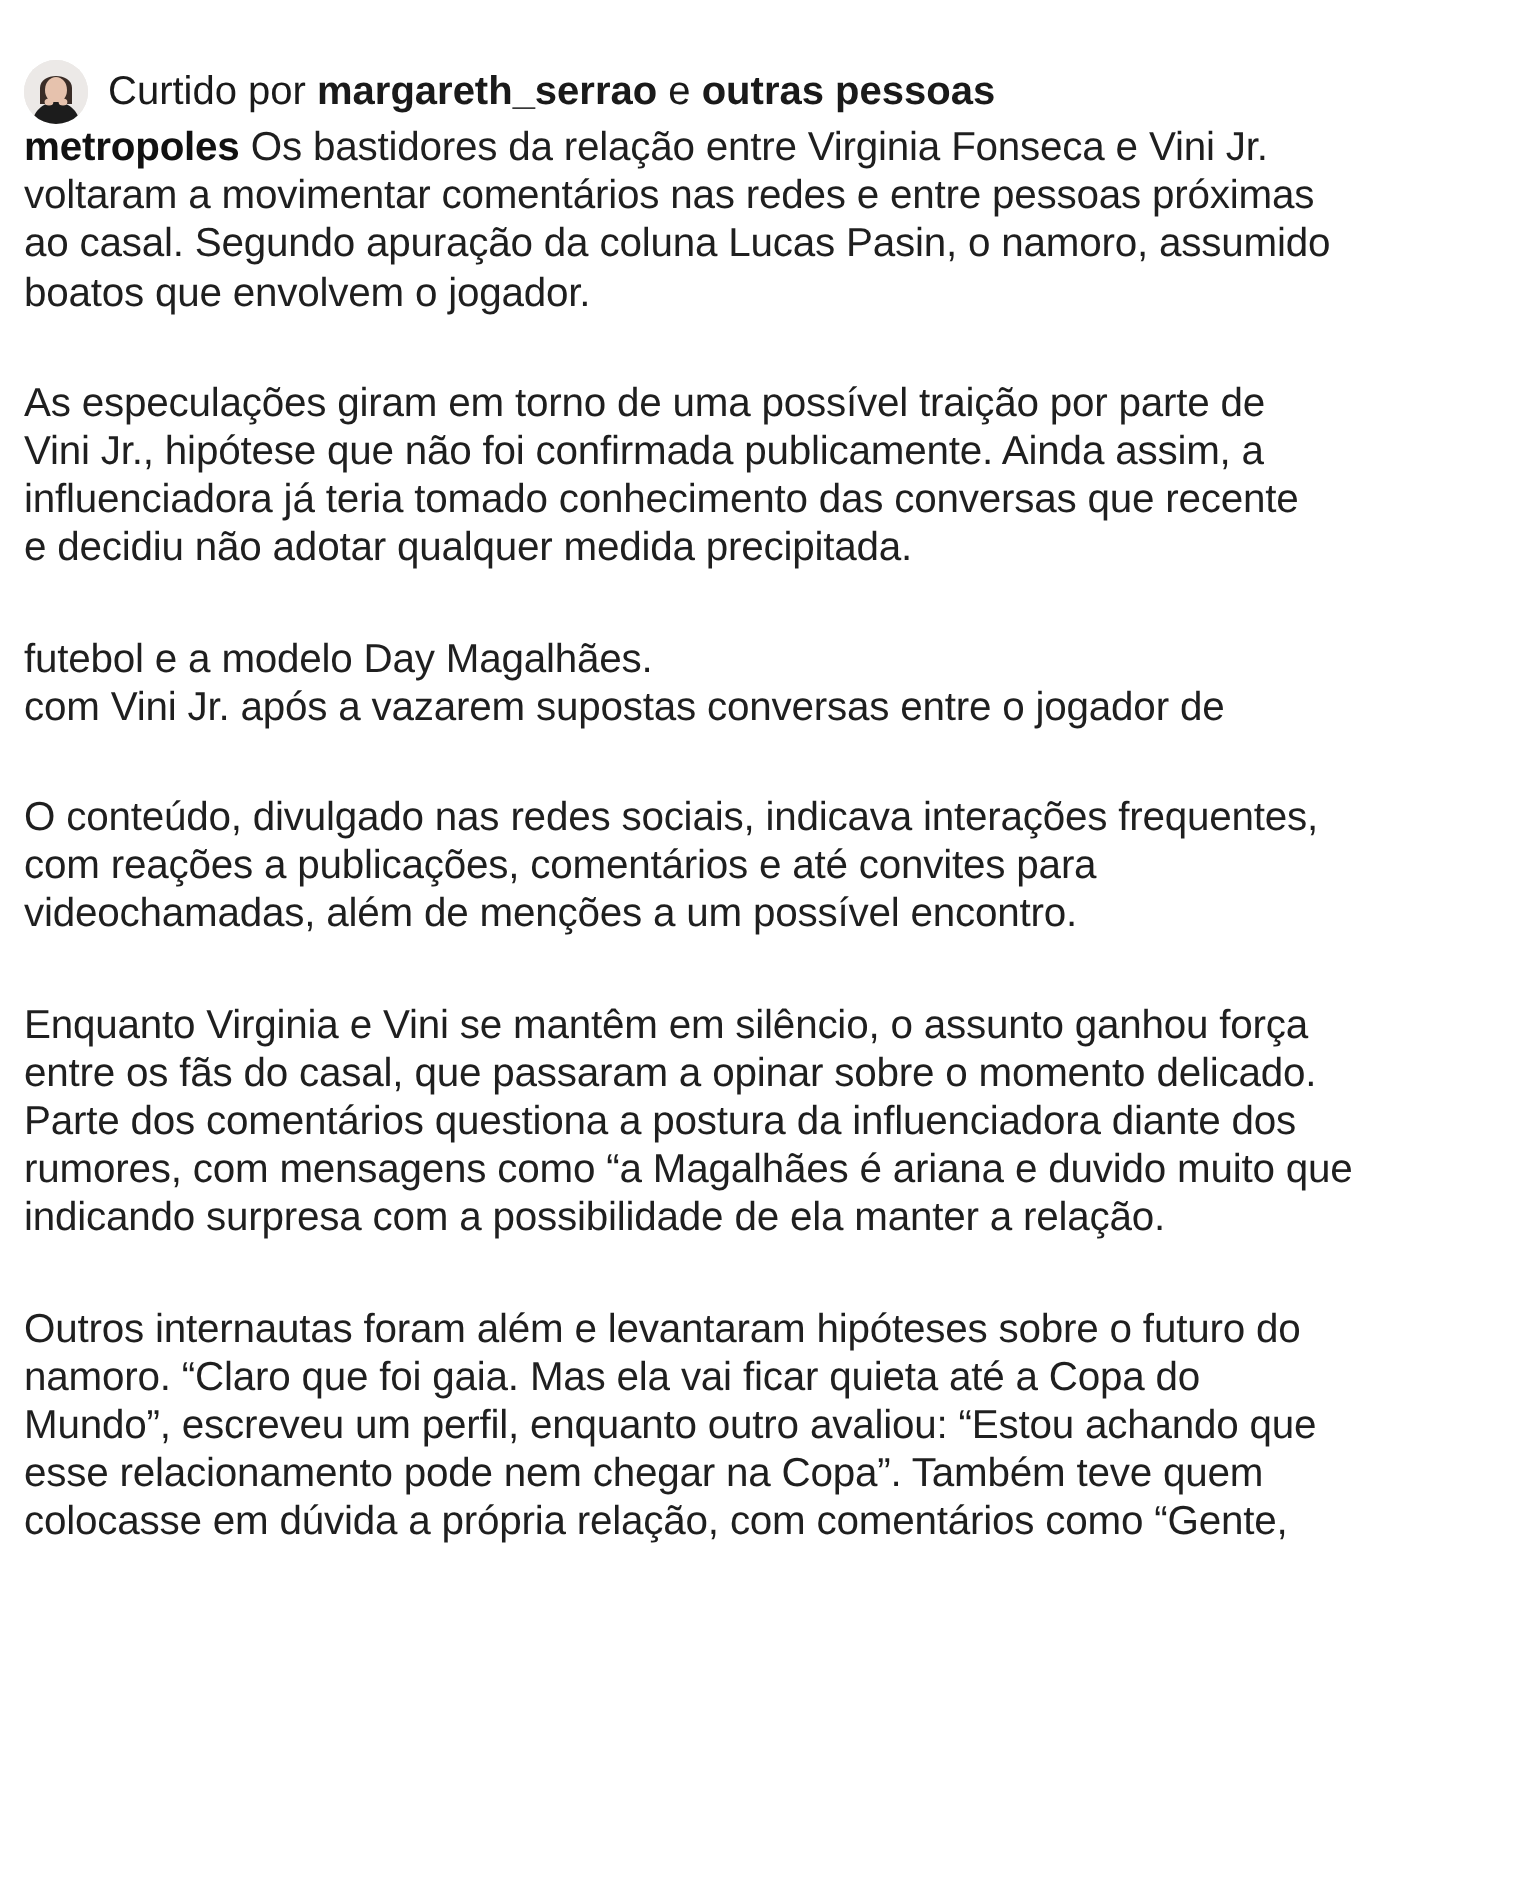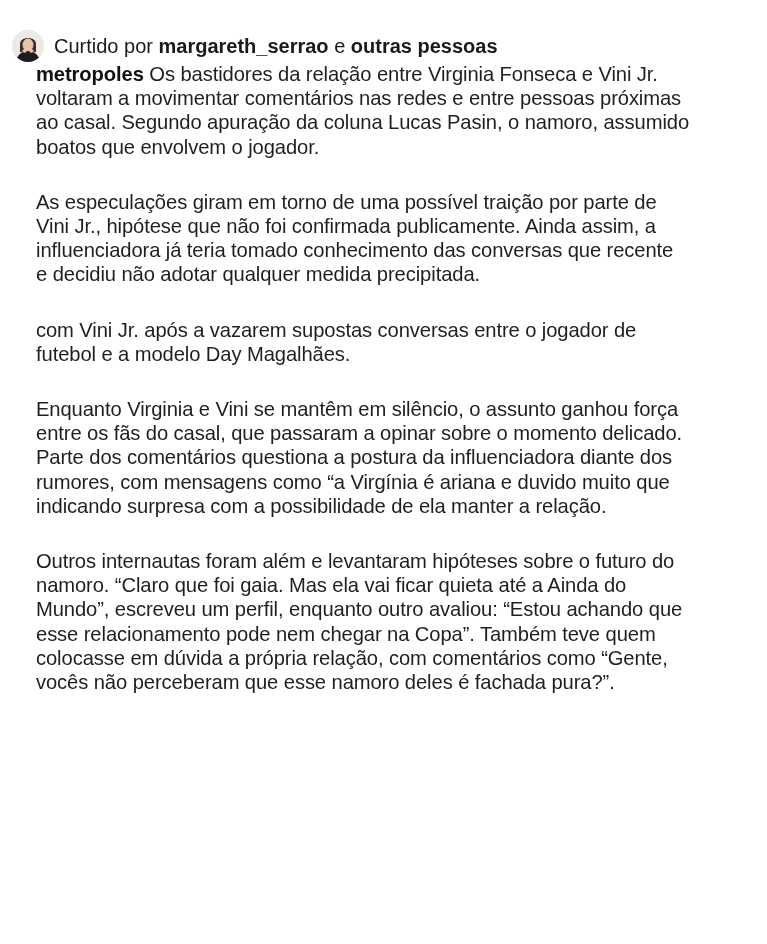--- a/index.html
+++ b/index.html
@@ -42,21 +42,20 @@
       line-height: 24px;
       color: #1a1a1a;
       white-space: nowrap;
     }
     .liked-text b { font-weight: 700; }
     .caption {
       position: absolute;
       top: 62px;
       left: 12px;
       right: 10px;
-      margin-left: 24px;
     }
     .para {
       font-size: 20.2px;
       line-height: 24.2px;
       margin: 0 0 31px 0;
       color: #1f1f1f;
       letter-spacing: -0.1px;
     }
     .para .line {
       display: block;
@@ -101,36 +100,40 @@
     </p>
 
     <p class="para">
       <span class="line">As especulações giram em torno de uma possível traição por parte de</span>
       <span class="line">Vini Jr., hipótese que não foi confirmada publicamente. Ainda assim, a</span>
       <span class="line">influenciadora já teria tomado conhecimento das conversas que recente</span>
       <span class="line">e decidiu não adotar qualquer medida precipitada.</span>
     </p>
 
     <p class="para">
+      <span class="line">futebol e a modelo Day Magalhães.</span>
       <span class="line">com Vini Jr. após a vazarem supostas conversas entre o jogador de</span>
-      <span class="line">futebol e a modelo Day Magalhães.</span>
     </p>
 
+    <p class="para">
+      <span class="line">O conteúdo, divulgado nas redes sociais, indicava interações frequentes,</span>
+      <span class="line">com reações a publicações, comentários e até convites para</span>
+      <span class="line">videochamadas, além de menções a um possível encontro.</span>
+    </p>
 
     <p class="para">
       <span class="line">Enquanto Virginia e Vini se mantêm em silêncio, o assunto ganhou força</span>
       <span class="line">entre os fãs do casal, que passaram a opinar sobre o momento delicado.</span>
       <span class="line">Parte dos comentários questiona a postura da influenciadora diante dos</span>
-      <span class="line">rumores, com mensagens como “a Virgínia é ariana e duvido muito que</span>
+      <span class="line">rumores, com mensagens como “a Magalhães é ariana e duvido muito que</span>
       <span class="line">indicando surpresa com a possibilidade de ela manter a relação.</span>
     </p>
 
     <p class="para">
       <span class="line">Outros internautas foram além e levantaram hipóteses sobre o futuro do</span>
-      <span class="line">namoro. “Claro que foi gaia. Mas ela vai ficar quieta até a Ainda do</span>
+      <span class="line">namoro. “Claro que foi gaia. Mas ela vai ficar quieta até a Copa do</span>
       <span class="line">Mundo”, escreveu um perfil, enquanto outro avaliou: “Estou achando que</span>
       <span class="line">esse relacionamento pode nem chegar na Copa”. Também teve quem</span>
       <span class="line">colocasse em dúvida a própria relação, com comentários como “Gente,</span>
-      <span class="line">vocês não perceberam que esse namoro deles é fachada pura?”.</span>
     </p>
 
   </div>
 </div>
 
 </body></html>

